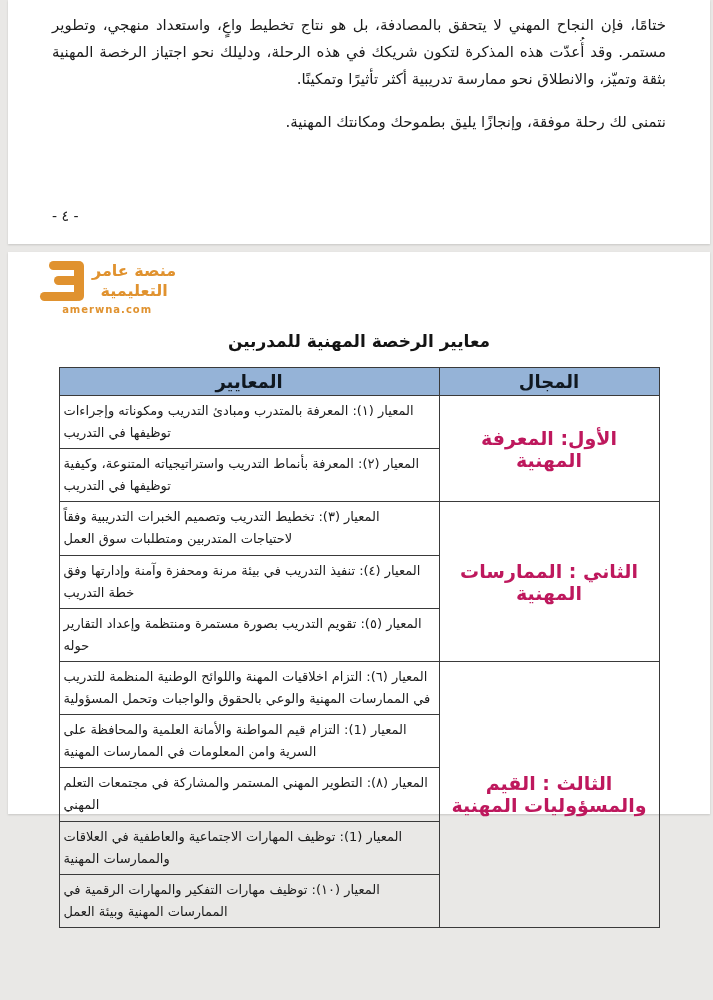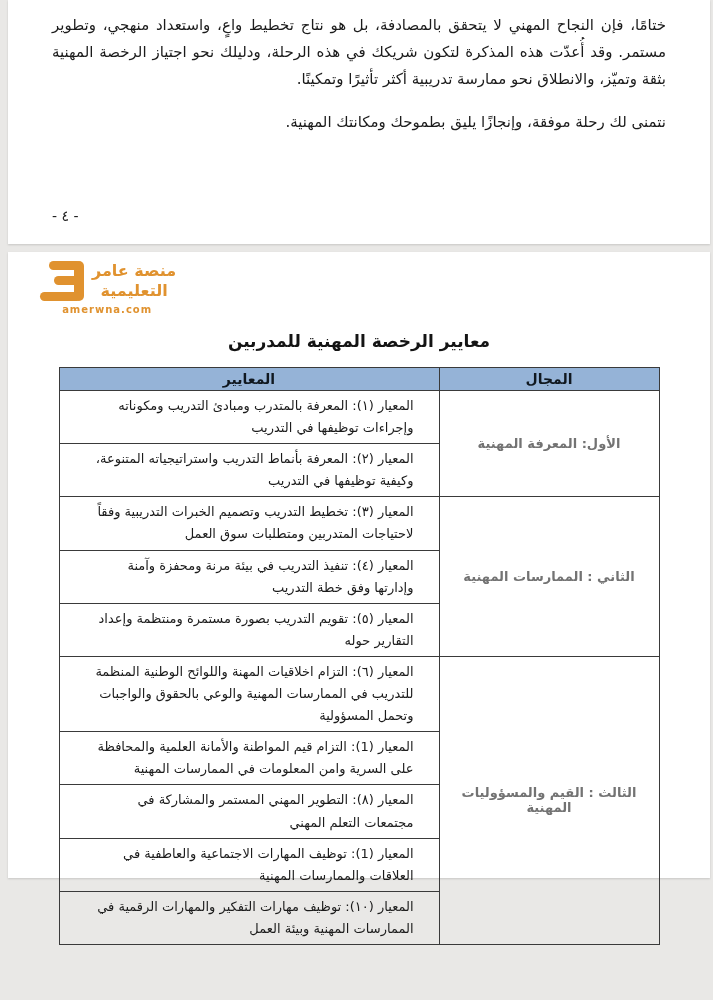--- a/index.html
+++ b/index.html
@@ -30,21 +30,21 @@
   }
   .page-number {
     margin-top: 72px;
     font-size: 14px;
     color: #222;
     text-align: left;
   }
   
   .page2 {
     margin-top: 8px;
-    height: 626px;
+    height: 562px;
     padding-top: 8px;
     box-shadow: 0 1px 2px rgba(0,0,0,.15);
   }
   .logo {
     margin-left: 30px;
     width: max-content;
   }
   .logo-top { display: flex; align-items: center; gap: 8px; }
   .logo-mark { position: relative; width: 46px; height: 42px; }
   .logo-mark .vbar {
@@ -89,35 +89,35 @@
   table.standards col.col-domain { width: 220px; }
   table.standards col.col-standards { width: 380px; }
   table.standards th, table.standards td {
     border: 1px solid #3a3a3a;
     vertical-align: middle;
   }
   table.standards th {
     background: #95b3d7;
     color: #101820;
     font-weight: bold;
-    font-size: 14px;
+    font-size: 18px;
     padding: 3px 6px;
     text-align: center;
   }
   td.standard {
     font-size: 13px;
     line-height: 1.7;
     color: #1b1b1b;
-    padding: 4px 25px;
-    text-align: right;
+    padding: 4px 4px;
+    text-align: left;
   }
   td.domain {
-    font-size: 13px;
-    font-weight: bold;
-    color: #737373;
+    font-size: 19px;
+    font-weight: bold;
+    color: #be185d;
     padding: 20px 8px;
     text-align: center;
   }
 </style>
 </head>
 <body>
 
 <div>
 
   <div class="page page1">

